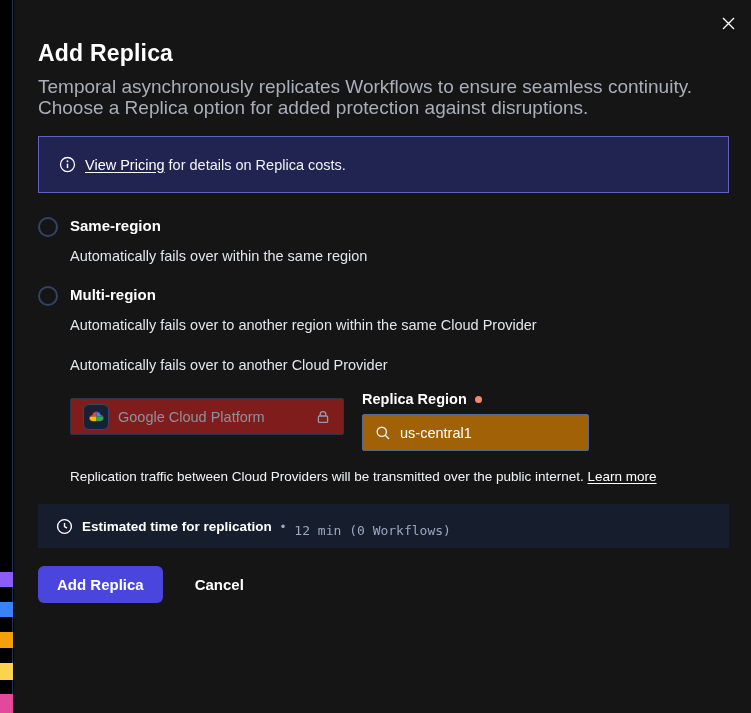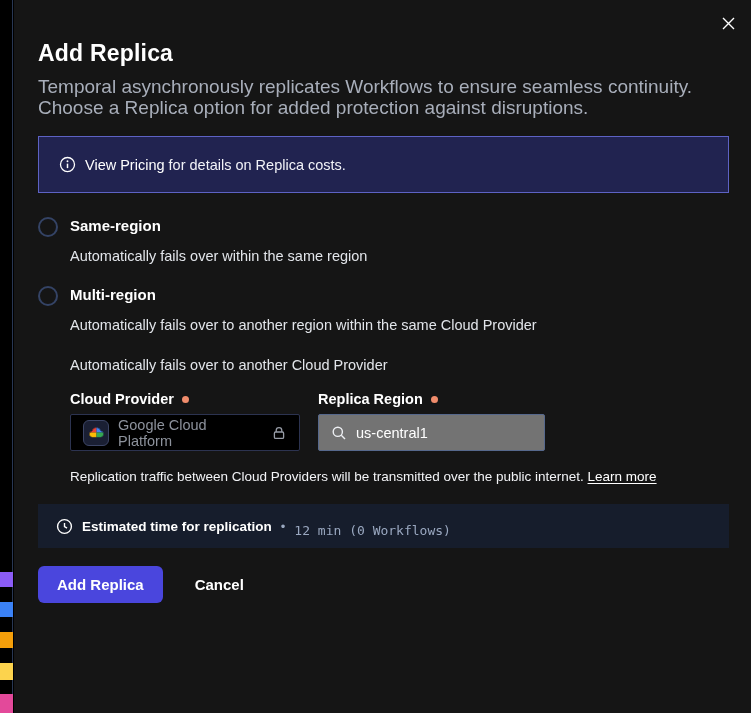--- a/index.html
+++ b/index.html
@@ -40,21 +40,21 @@
     margin-top:9px; font-size:19px; line-height:21px; color:#a8aeba;
     max-width:690px;
   }
 
   .pricing-banner {
     margin-top:18px; height:57px; width:691px;
     background:#212350; border:1px solid #5d62c4;
     display:flex; align-items:center; padding:0 20px; gap:9px;
     font-size:14.5px; color:#f2f3f8;
   }
-  .pricing-link { color:#ffffff; text-underline-offset:2px; cursor:pointer; }
+  .pricing-link { color:#ffffff; text-decoration:underline; text-underline-offset:2px; cursor:pointer; }
 
   .options { margin-top:24px; }
   .option { margin-bottom:20px; }
   .option-head { display:flex; align-items:flex-start; gap:12px; cursor:pointer; }
   .radio {
     width:20px; height:20px; border-radius:50%; flex:0 0 auto;
     border:2px solid #344365; background:transparent;
   }
   .radio.selected { border:2px solid #e4e7f4; background:#4a4fe4; }
   .option-label { font-size:15px; font-weight:700; color:#ffffff; }
@@ -65,29 +65,29 @@
   .fields-row { display:flex; gap:18px; margin:16px 0 0 32px; }
   .field { display:flex; flex-direction:column; }
   .field-label-row { display:flex; align-items:center; gap:8px; font-size:14.5px; font-weight:700; color:#fff; }
   .req-dot { width:7px; height:7px; border-radius:50%; display:inline-block; }
 
   .input-box {
     margin-top:7px; height:37px; display:flex; align-items:center;
     padding:0 12px; gap:9px; border-radius:2px;
   }
   .provider-box {
-    width:230px; background:#000000; border:1px solid #2c3350; color:#8d929c;
+    width:274px; background:#7f1d1d; border:1px solid #2c3350; color:#8d929c;
   }
   .provider-name { font-size:14.5px; flex:1; }
   .gcp-chip {
     width:26px; height:26px; border-radius:6px; background:#1a1f33;
     border:1px solid #3c4565; display:flex; align-items:center; justify-content:center;
   }
   .region-box {
-    width:227px; background:#737373; border:1px solid #56688c;justify-content:flex-end;
+    width:227px; background:#a16207; border:1px solid #56688c;justify-content:flex-end;
   }
   .region-box input {
     flex:1; background:transparent; border:none; outline:none;
     color:#ffffff; font-size:14.5px; font-family:"Liberation Sans", sans-serif;
     min-width:0;
   }
 
   .footnote {
     margin:18px 0 0 32px; font-size:13.5px; color:#f2f3f6;
   }
@@ -178,24 +178,20 @@
           </div>
           <p class="option-desc">Automatically fails over to another region within the same Cloud Provider</p>
         </div>
 
         <div class="option">
           <p class="option-desc">Automatically fails over to another Cloud Provider</p>
 
           <div class="fields-row">
 
             <div class="field">
-              <div class="field-label-row">
-                <span>Cloud Provider</span>
-                <span class="req-dot" style="background:#f08c6c"></span>
-              </div>
               <div class="input-box provider-box">
                 <span class="gcp-chip">
                   <svg width="17" height="13" viewBox="0 0 24 18">
                     <defs>
                       <clipPath id="cloudClip">
                         <path d="M6 16 a4.6 4.6 0 0 1 -0.4 -9.1 a6.4 6.4 0 0 1 12.4 -0.4 a4.8 4.8 0 0 1 0 9.5 z"></path>
                       </clipPath>
                     </defs>
                     <g clip-path="url(#cloudClip)">
                       <rect x="0" y="0" width="12" height="9" fill="#EA4335"></rect>

